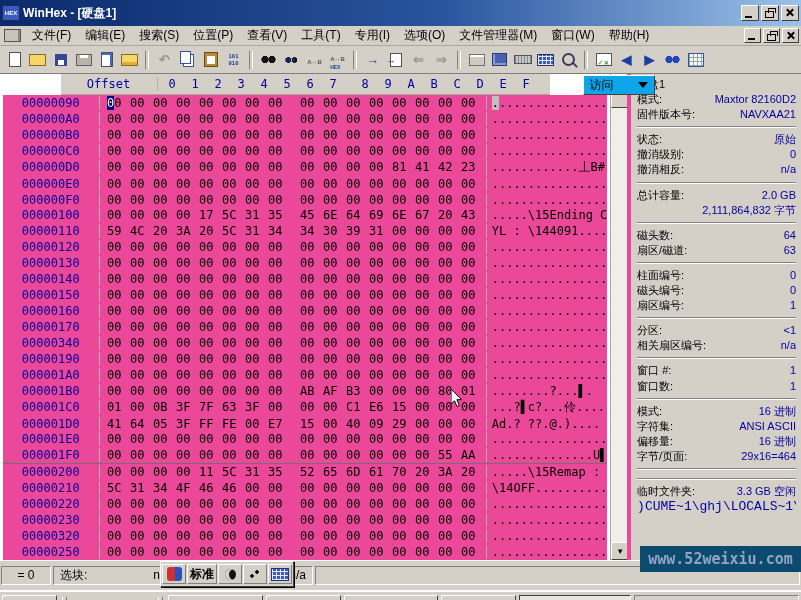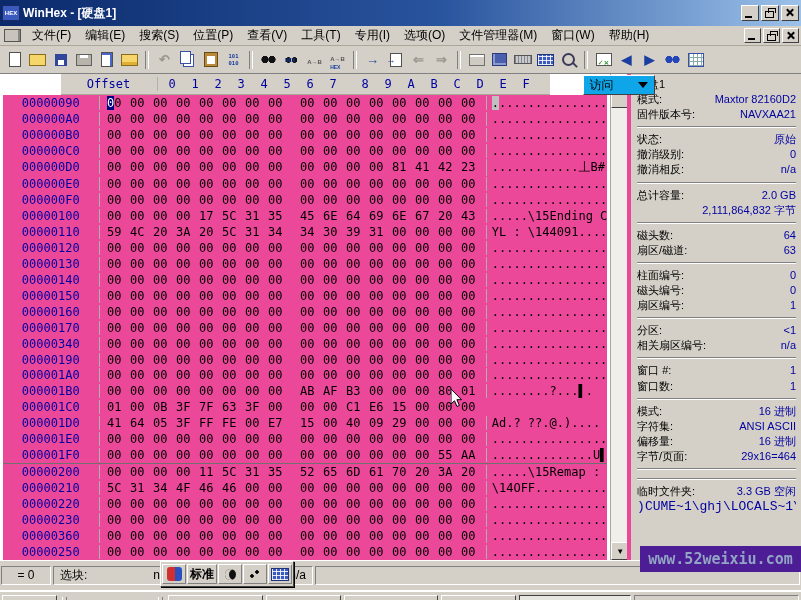--- a/index.html
+++ b/index.html
@@ -114,21 +114,21 @@
   .imebtn{height:18px;min-width:18px;background:#d4d0c8;border:1px solid;border-color:#fff #808080 #808080 #fff;
     display:flex;align-items:center;justify-content:center;padding:0 2px;font-weight:bold;}
   .ime-logo{width:15px;height:14px;background:linear-gradient(90deg,#d03030 50%,#2a50c0 50%);border-radius:3px;}
   .ime-moon{width:11px;height:11px;border-radius:50%;background:#111;box-shadow:inset 4px 0 0 #d4d0c8;}
   .ime-punct{width:12px;height:12px;background:radial-gradient(circle at 3px 8px,#000 1.5px,transparent 2px),
     radial-gradient(circle at 8px 4px,#000 1.5px,transparent 2px);}
   .ime-kbd{width:16px;height:11px;background:#3a5ac0;border:1px solid #22347a;
     background-image:repeating-linear-gradient(90deg,rgba(255,255,255,.85) 0 1px,transparent 1px 4px),
     repeating-linear-gradient(0deg,rgba(255,255,255,.85) 0 1px,transparent 1px 4px);}
   
-  .watermark{position:absolute;left:640px;top:546px;width:161px;height:26px;background:#4c1d95;
+  .watermark{position:absolute;left:640px;top:546px;width:161px;height:26px;background:#0c4a6e;
     display:flex;align-items:center;justify-content:center;font:bold 15px "DejaVu Sans Mono",monospace;color:#93a5c4;z-index:6;}
   
   .taskbar{height:27px;background:#d4d0c8;border-top:2px solid #fff;display:flex;align-items:center;padding:1px 2px;gap:3px;}
   .startbtn{height:21px;background:#d4d0c8;border:1px solid;border-color:#fff #404040 #404040 #fff;
     display:flex;align-items:center;gap:3px;padding:0 6px;font-weight:bold;font-size:12px;}
   .start-logo{width:14px;height:12px;background:
     linear-gradient(#d03a2a 0 0) 0 0/6px 5px no-repeat,
     linear-gradient(#2aa03a 0 0) 7px 0/6px 5px no-repeat,
     linear-gradient(#2a50c0 0 0) 0 6px/6px 5px no-repeat,
     linear-gradient(#e8b93e 0 0) 7px 6px/6px 5px no-repeat;}
@@ -752,20 +752,21 @@
             <span class="byte">00</span>
             <span class="byte gap">00</span>
             <span class="byte">00</span>
             <span class="byte">C1</span>
             <span class="byte">E6</span>
             <span class="byte">15</span>
             <span class="byte">00</span>
             <span class="byte">00</span>
             <span class="byte">00</span>
           </span>
+          <span class="ascii-cell">...?▌c?...伶....</span>
         </div>
         <div class="hexrow">
           <span class="offset-cell">000001D0</span>
           <span class="bytes">
             <span class="byte">41</span>
             <span class="byte">64</span>
             <span class="byte">05</span>
             <span class="byte">3F</span>
             <span class="byte">FF</span>
             <span class="byte">FE</span>
@@ -908,21 +909,21 @@
             <span class="byte">00</span>
             <span class="byte">00</span>
             <span class="byte">00</span>
             <span class="byte">00</span>
             <span class="byte">00</span>
             <span class="byte">00</span>
           </span>
           <span class="ascii-cell">................</span>
         </div>
         <div class="hexrow">
-          <span class="offset-cell">00000360</span>
+          <span class="offset-cell">00000320</span>
           <span class="bytes">
             <span class="byte">00</span>
             <span class="byte">00</span>
             <span class="byte">00</span>
             <span class="byte">00</span>
             <span class="byte">00</span>
             <span class="byte">00</span>
             <span class="byte">00</span>
             <span class="byte">00</span>
             <span class="byte gap">00</span>

